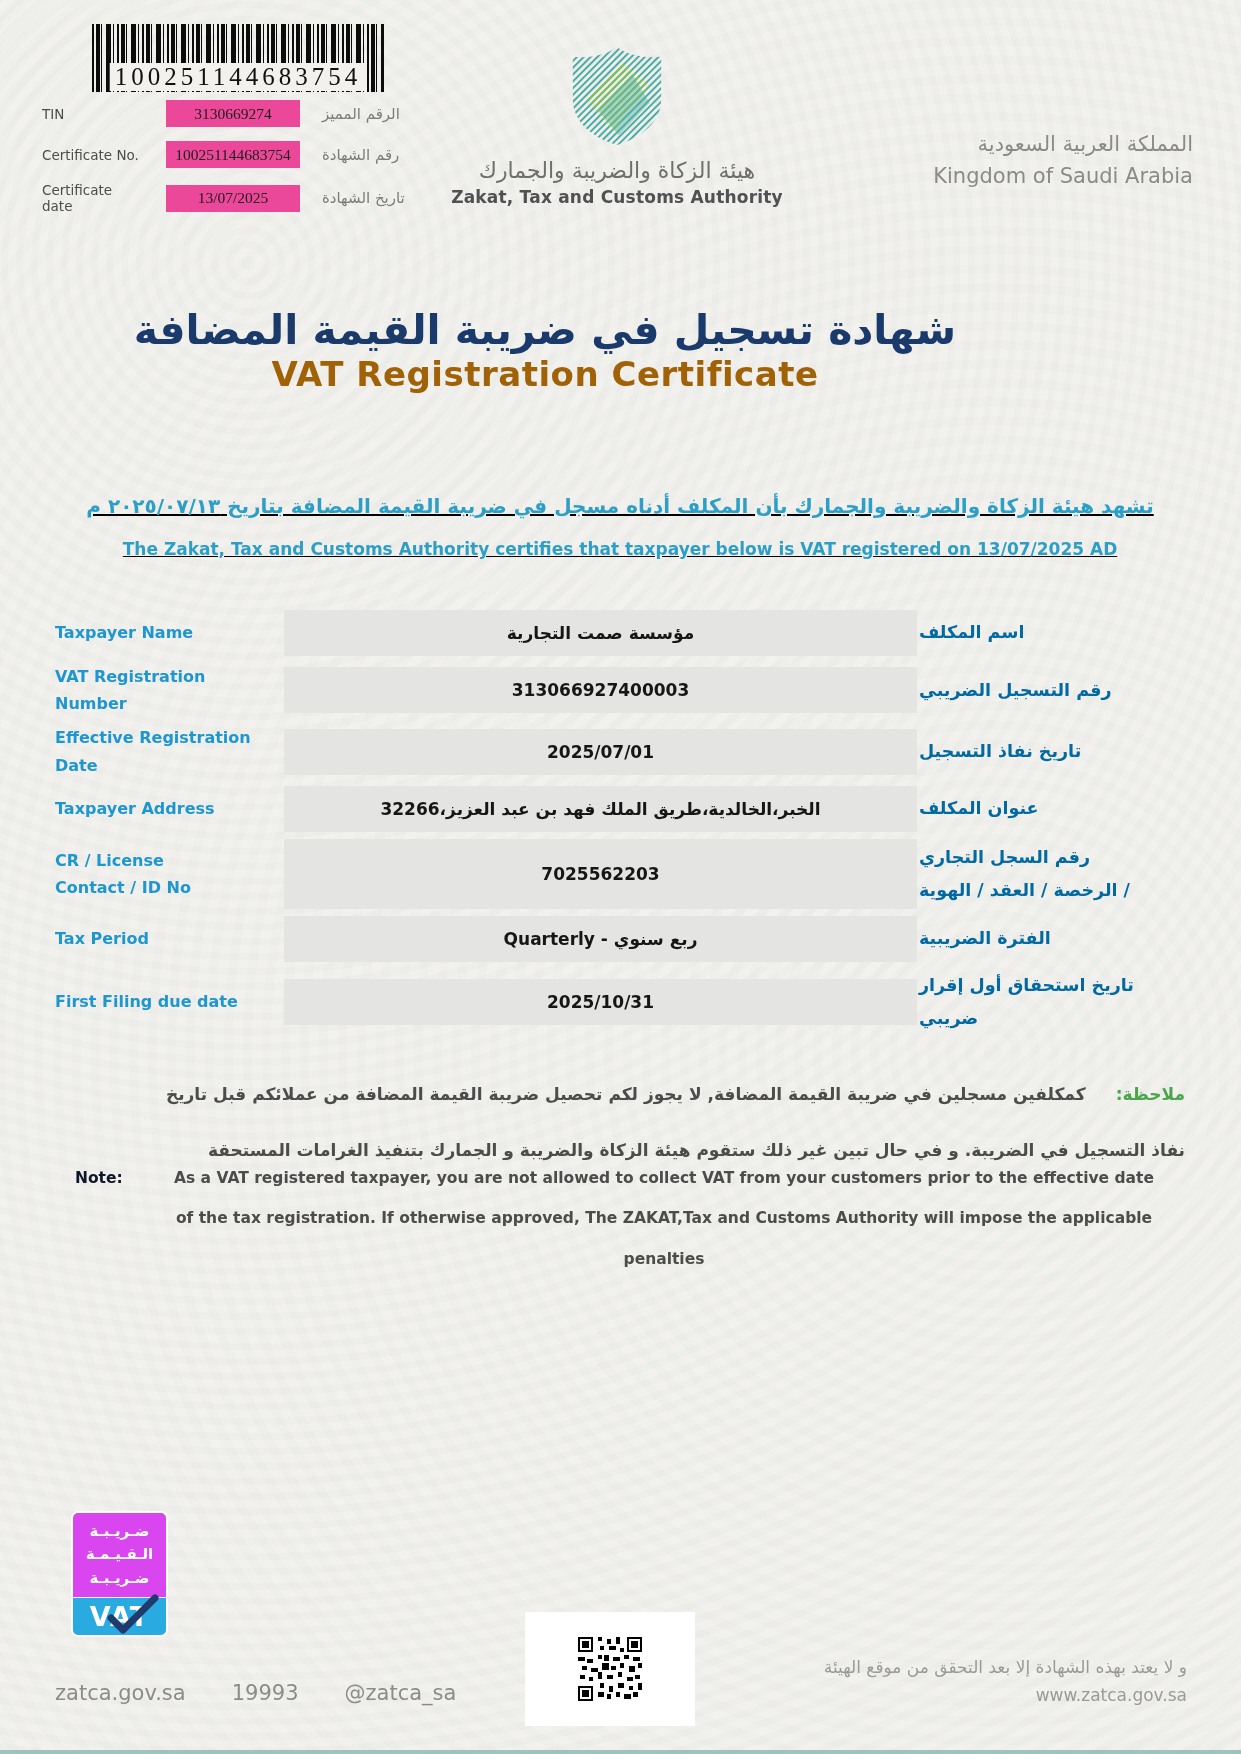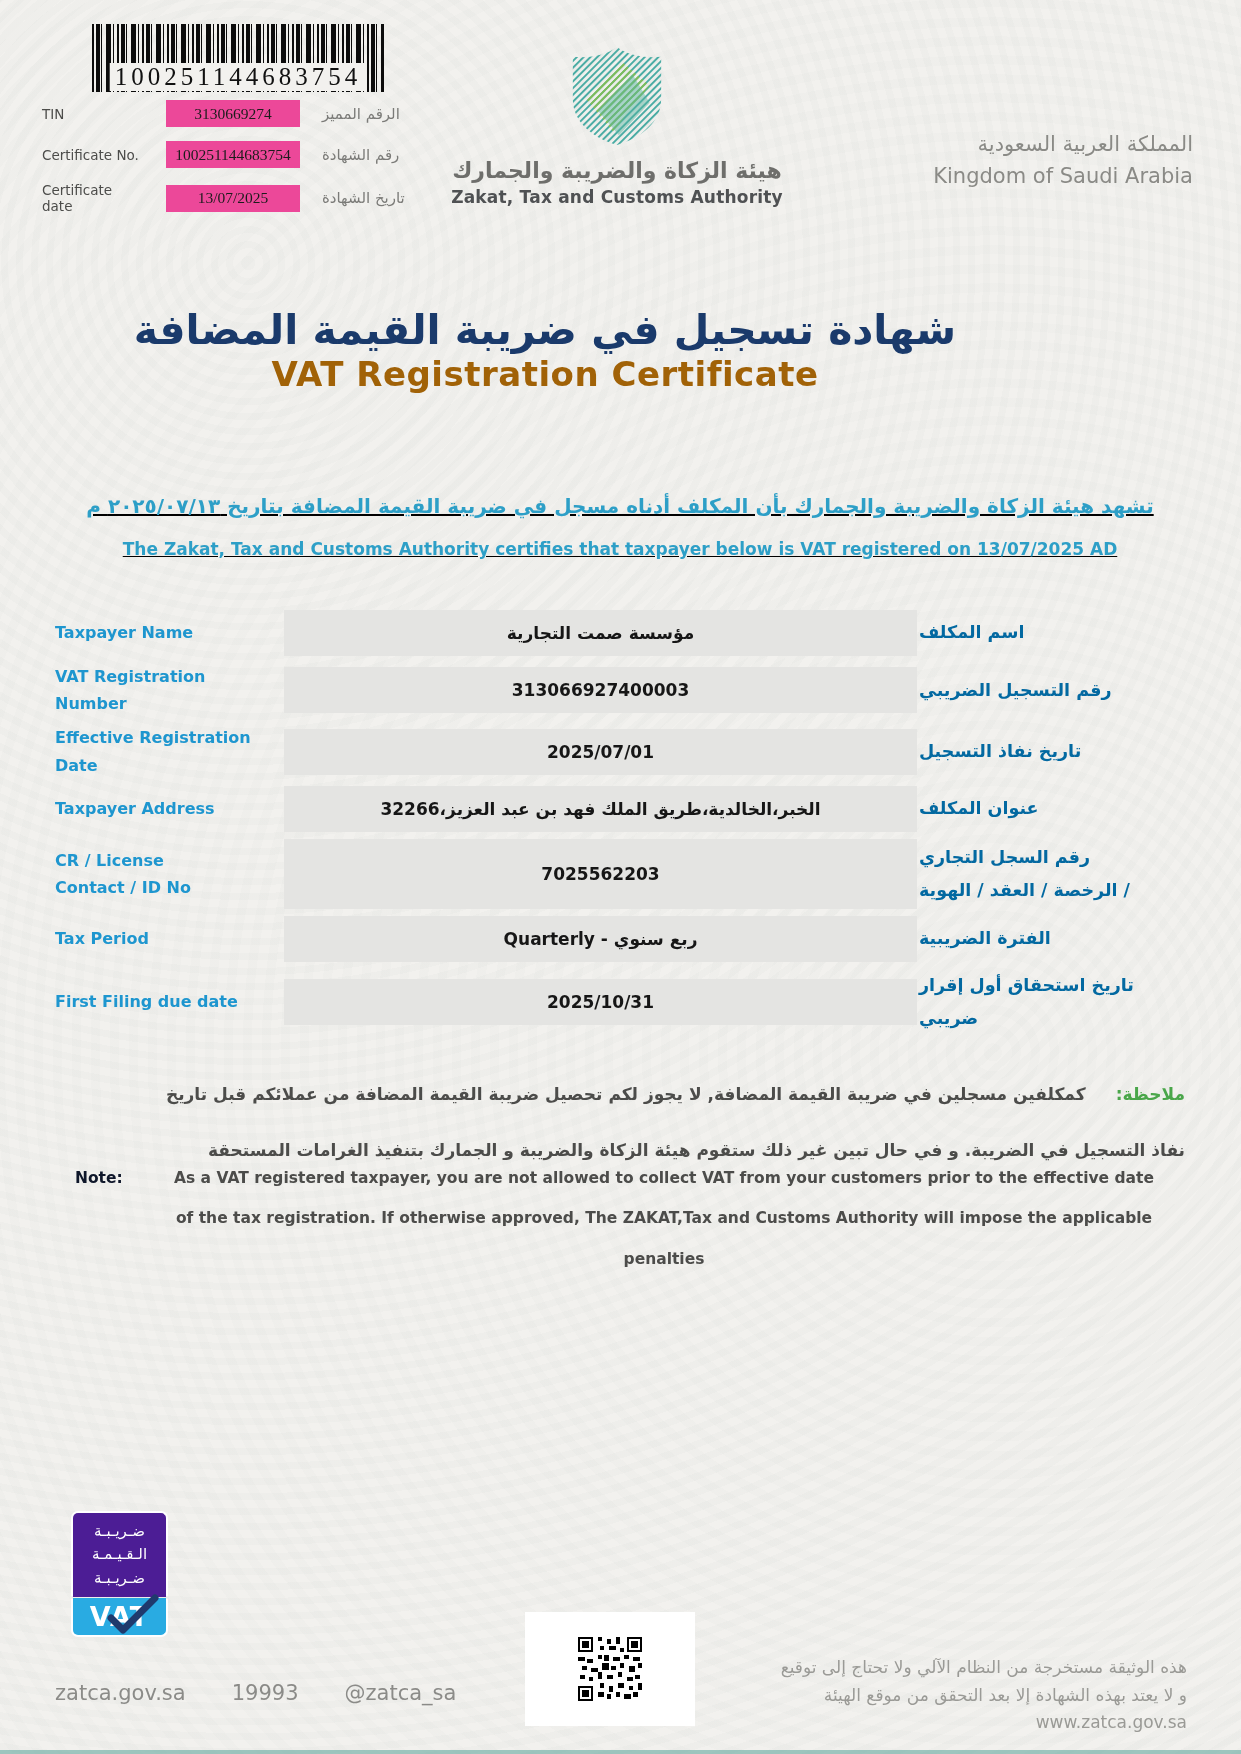--- a/index.html
+++ b/index.html
@@ -45,21 +45,21 @@
   .id-label-en{ font-size:13.5px; color:#4c4c4a; font-weight:500; }
   .id-value{
     background:#ec4899; height:27px; display:flex; align-items:center; justify-content:center;
     font-family:"Liberation Serif","DejaVu Serif",serif; font-size:15.5px; color:#1c1c1c;
   }
   .id-label-ar{ font-size:15px; color:#7b7b78; text-align:left; direction:rtl; }
 
   
   .authority{ position:absolute; left:437px; top:42px; width:360px; text-align:center; }
   .shield-wrap{ height:108px; display:flex; justify-content:center; }
-  .authority-ar{ font-size:22px; font-weight:bold; color:#6e6e6b; margin-top:8px; direction:rtl; }
+  .authority-ar{ font-size:22px; font-weight:normal; color:#6e6e6b; margin-top:8px; direction:rtl; }
   .authority-en{ font-size:17px; font-weight:bold; color:#4f5153; margin-top:4px; letter-spacing:.2px; }
 
   
   .kingdom{ position:absolute; right:48px; top:132px; text-align:right; }
   .kingdom-ar{ font-size:21px; color:#8a8a86; direction:rtl; }
   .kingdom-en{ font-size:21px; color:#8a8a86; margin-top:8px; }
 
   
   .main-title{ position:absolute; left:0; top:306px; width:1090px; text-align:center; }
   .main-title-ar{ font-size:41px; font-weight:bold; color:#1a3a6b; direction:rtl; }
@@ -96,23 +96,23 @@
   .note-ar .note-label{ color:#4aa64a; margin-left:30px; }
   .note-en{ position:absolute; left:75px; top:1158px; width:1090px; display:flex; }
   .note-en .note-label{ color:#0f172a; font-weight:bold; font-size:15.5px; line-height:2.6; flex:0 0 88px; }
   .note-en-text{
     flex:1; text-align:center; font-size:15.5px; font-weight:bold; color:#4c4c4a; line-height:2.6;
   }
 
   
   .vat-logo{ position:absolute; left:71px; top:1511px; width:97px; }
   .vat-logo-top{
-    background:#4c1d95; border-radius:7px 7px 2px 2px; height:86px;
+    background:#d946ef; border-radius:7px 7px 2px 2px; height:86px;
     display:flex; flex-direction:column; align-items:center; justify-content:center;
-    color:#fff; font-weight:normal; font-size:15px; line-height:1.55; direction:rtl;
+    color:#fff; font-weight:bold; font-size:15px; line-height:1.55; direction:rtl;
     border:2px solid #fff; border-bottom:none;
   }
   .vat-logo-bottom{
     position:relative; background:#29abe2; border-radius:2px 2px 7px 7px; height:39px; margin-top:1px;
     display:flex; align-items:center; justify-content:center;
     color:#fff; font-weight:bold; font-size:27px; letter-spacing:1px;
     border:2px solid #fff; border-top:none;
   }
   .vat-check{ position:absolute; left:0; top:-4px; }
 
@@ -334,20 +334,19 @@
     </svg>
   </div>
 
   <div class="footer-left">
     <span>zatca.gov.sa</span>
     <span>19993</span>
     <span>@zatca_sa</span>
   </div>
 
   <div class="footer-right">
-    <div lang="ar">هذه الوثيقة مستخرجة من النظام الآلي ولا تحتاج إلى توقيع</div>
     <div lang="ar">و لا يعتد بهذه الشهادة إلا بعد التحقق من موقع الهيئة</div>
     <div class="footer-url">www.zatca.gov.sa</div>
   </div>
 
   <div class="bottom-strip"></div>
 
 </div>
 
 </body></html>

